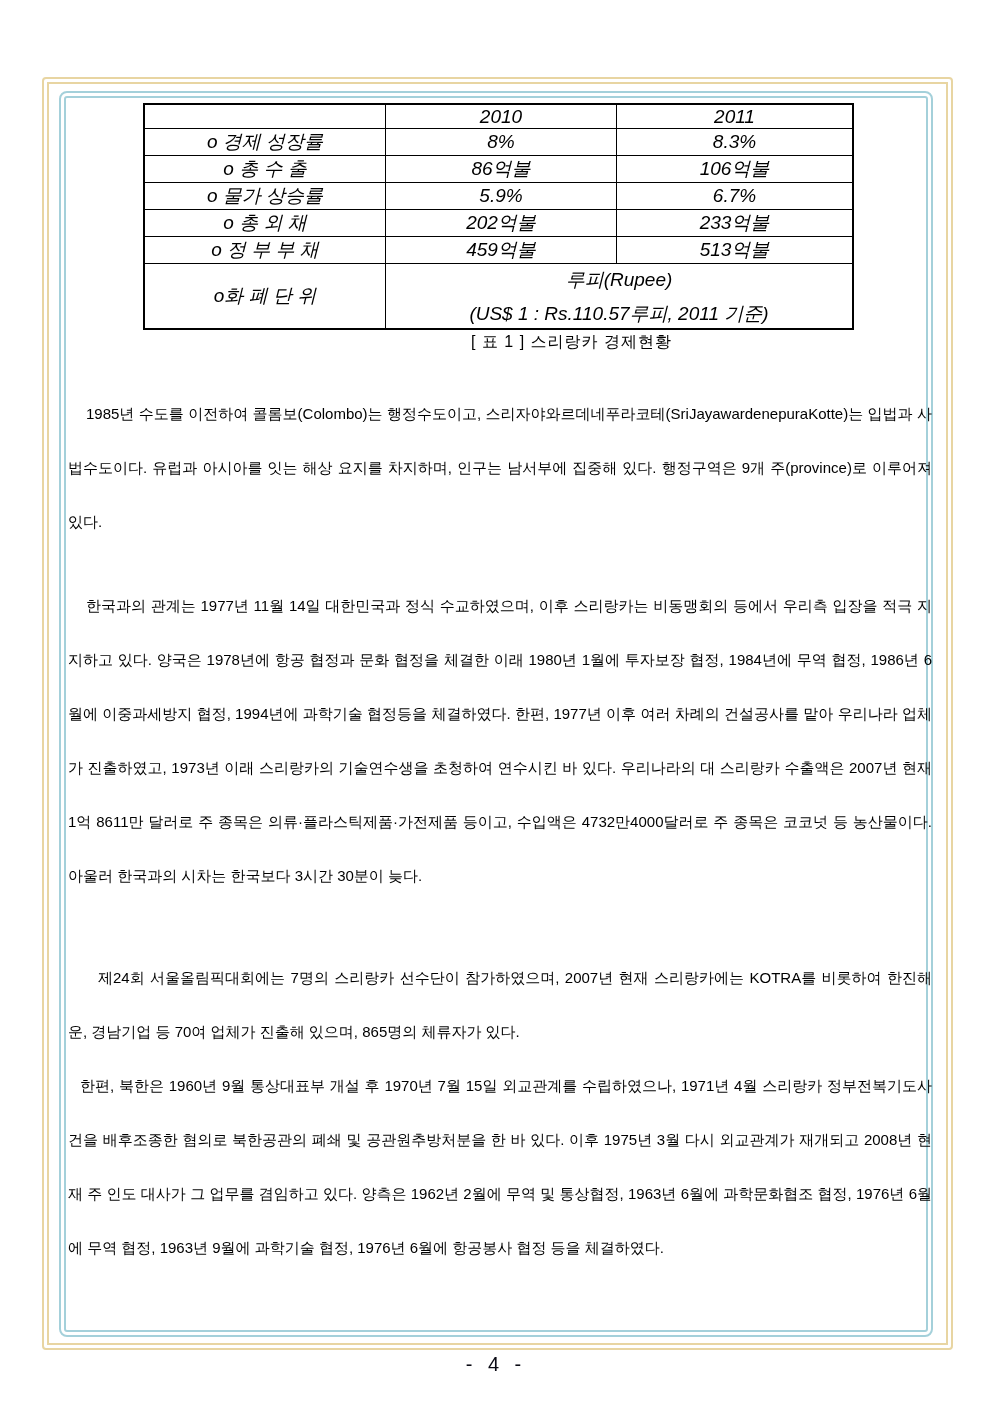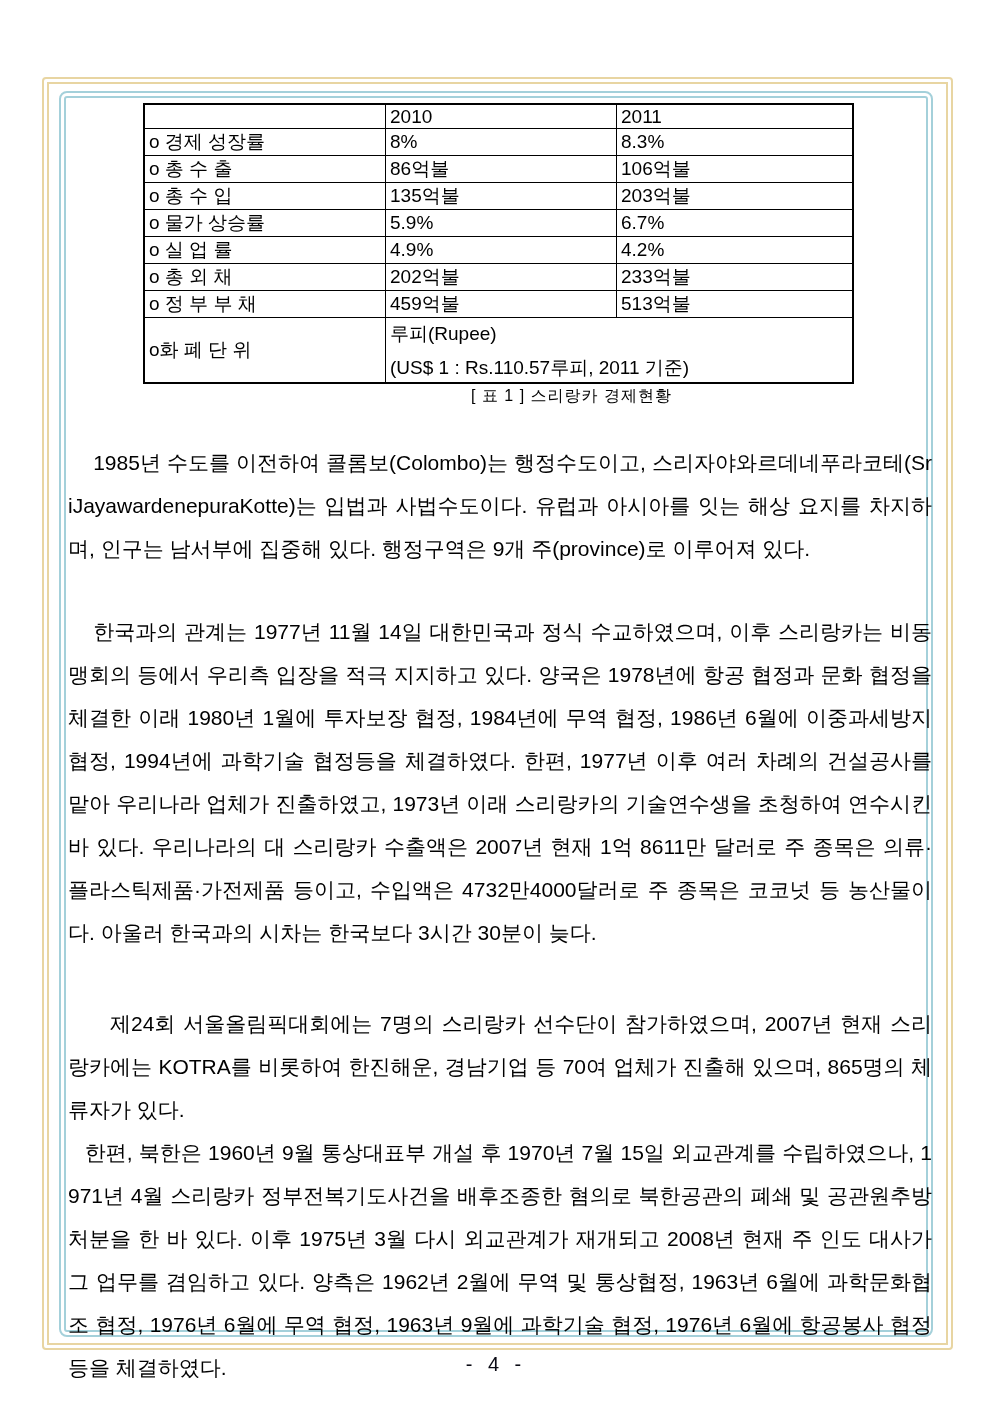--- a/index.html
+++ b/index.html
@@ -40,50 +40,52 @@
   table.econ {
     border-collapse: collapse;
     table-layout: fixed;
     width: 687px;
     border: 2px solid #000000;
     font-size: 19px;
   }
   table.econ td {
     border: 1.5px solid #000000;
     height: 26px;
+    text-align: center;
     vertical-align: middle;
     padding: 0 4px;
     white-space: nowrap;
     overflow: hidden;
+    font-style: italic;
   }
   table.econ tr.hdr td { height: 23px; }
   td.c1 { width: 232px; }
   td.c2 { width: 222px; }
   td.c3 { width: 227px; }
   td.label-left { text-align: left; padding-left: 14px; }
   tr.currency td { height: 64px; }
   .cur-line1 { margin-top: 2px; line-height: 26px; }
   .cur-line2 { margin-top: 8px; line-height: 26px; }
   .caption {
     width: 687px;
     margin-left: 85px;
     margin-top: 2px;
     text-align: center;
     font-size: 16px;
     letter-spacing: 1px;
   }
   .para {
-    font-size: 21px;
-    line-height: 43px;
+    font-size: 15px;
+    line-height: 54px;
     text-align: justify;
     margin: 0;
     word-break: break-all;
   }
   .p1 { margin-top: 34px; text-indent: 1.2em; }
-  .p2 { margin-top: 40px; text-indent: 1.2em; }
+  .p2 { margin-top: 30px; text-indent: 1.2em; }
   .p3 { margin-top: 48px; text-indent: 2em; }
   .p4 { margin-top: 0px;  text-indent: 0.8em; }
   .page-number {
     position: absolute;
     top: 1353px; left: 0;
     width: 992px;
     text-align: center;
     font-size: 20px;
     letter-spacing: 5px;
     color: #0a0a14;
@@ -109,33 +111,23 @@
           <td class="c1">o 경제 성장률</td>
           <td class="c2">8%</td>
           <td class="c3">8.3%</td>
         </tr>
         <tr>
           <td class="c1">o 총 수 출</td>
           <td class="c2">86억불</td>
           <td class="c3">106억불</td>
         </tr>
         <tr>
-          <td class="c1">o 총 수 입</td>
-          <td class="c2">135억불</td>
-          <td class="c3">203억불</td>
-        </tr>
-        <tr>
           <td class="c1">o 물가 상승률</td>
           <td class="c2">5.9%</td>
           <td class="c3">6.7%</td>
-        </tr>
-        <tr>
-          <td class="c1">o 실 업 률</td>
-          <td class="c2">4.9%</td>
-          <td class="c3">4.2%</td>
         </tr>
         <tr>
           <td class="c1">o 총 외 채</td>
           <td class="c2">202억불</td>
           <td class="c3">233억불</td>
         </tr>
         <tr>
           <td class="c1">o 정 부 부 채</td>
           <td class="c2">459억불</td>
           <td class="c3">513억불</td>

